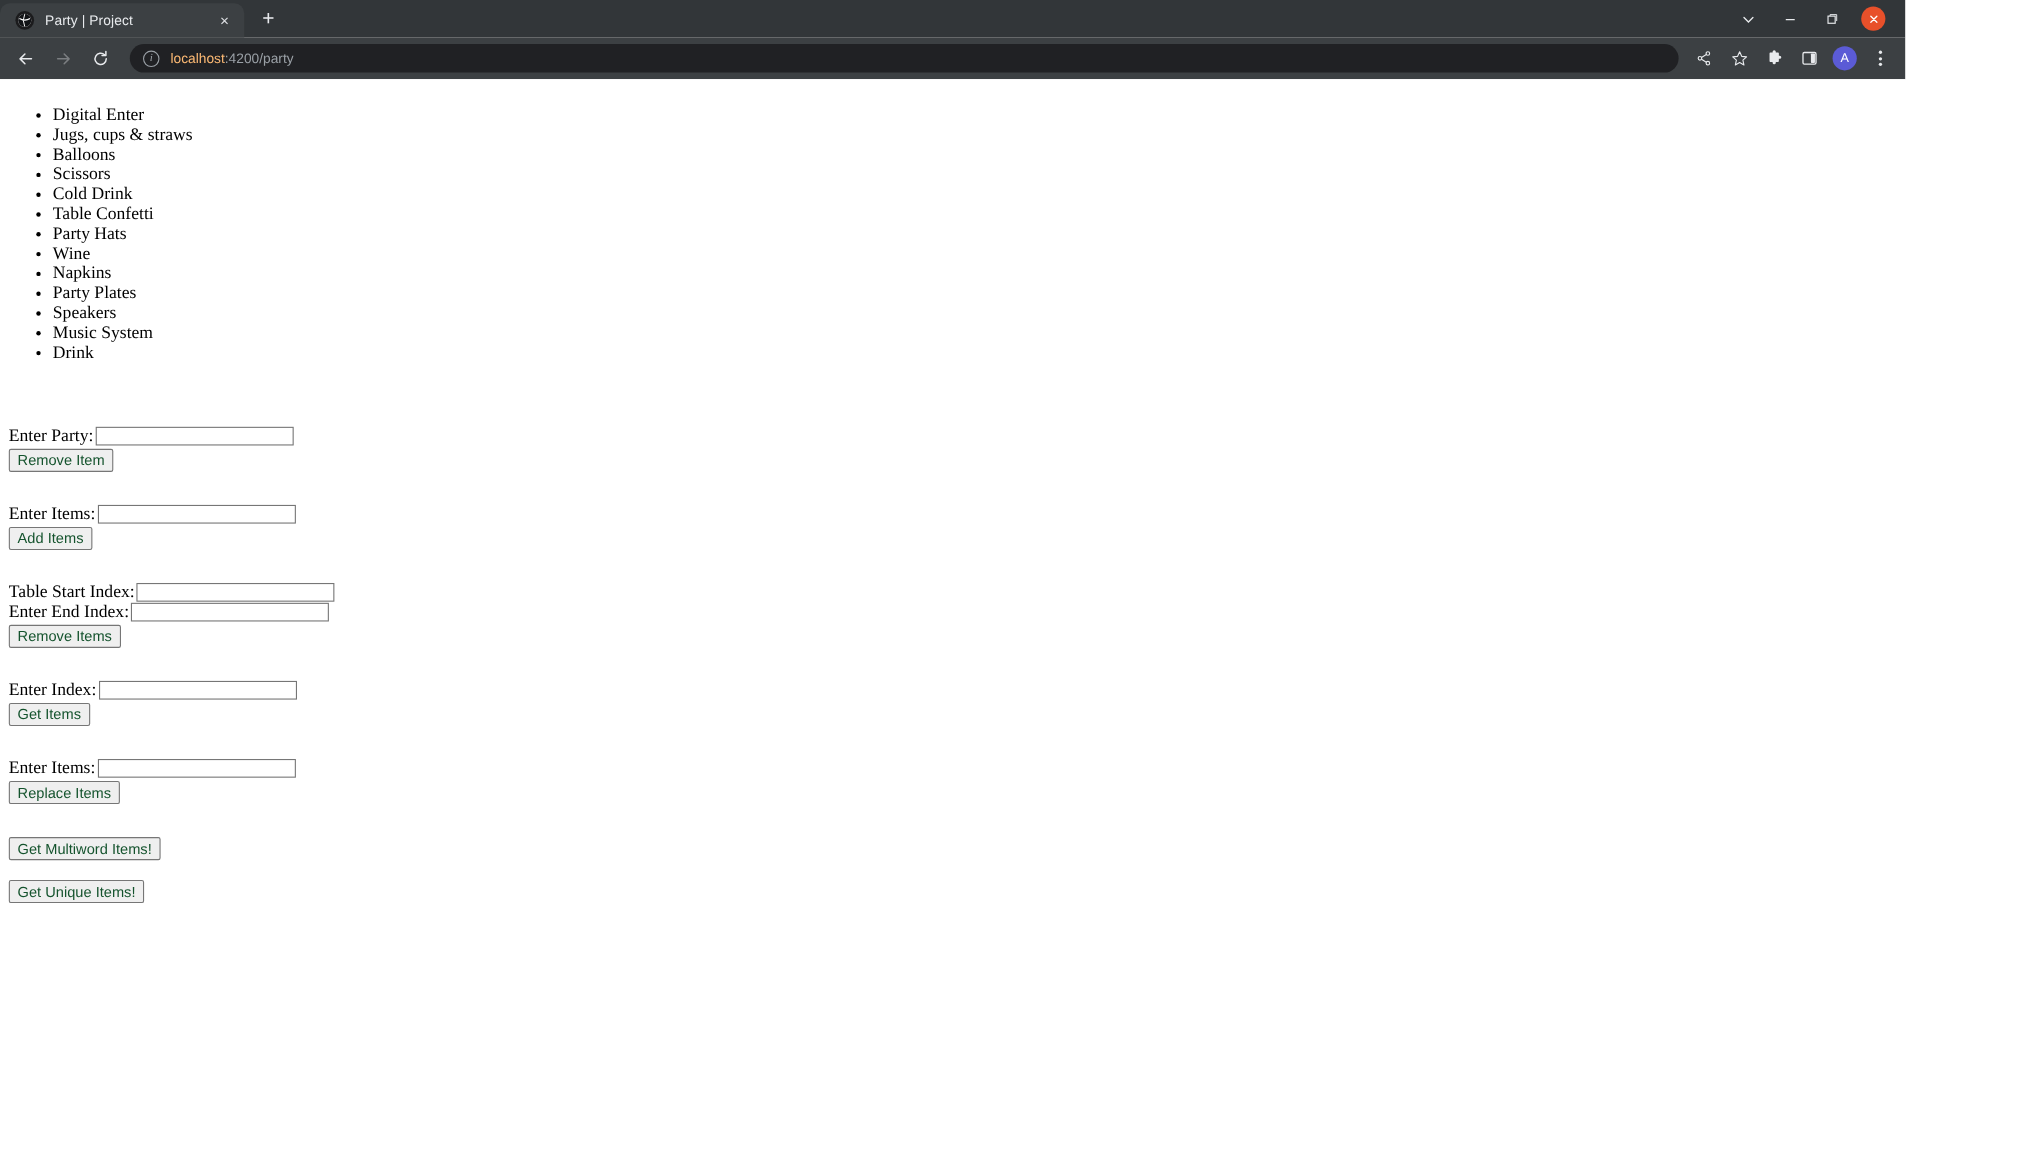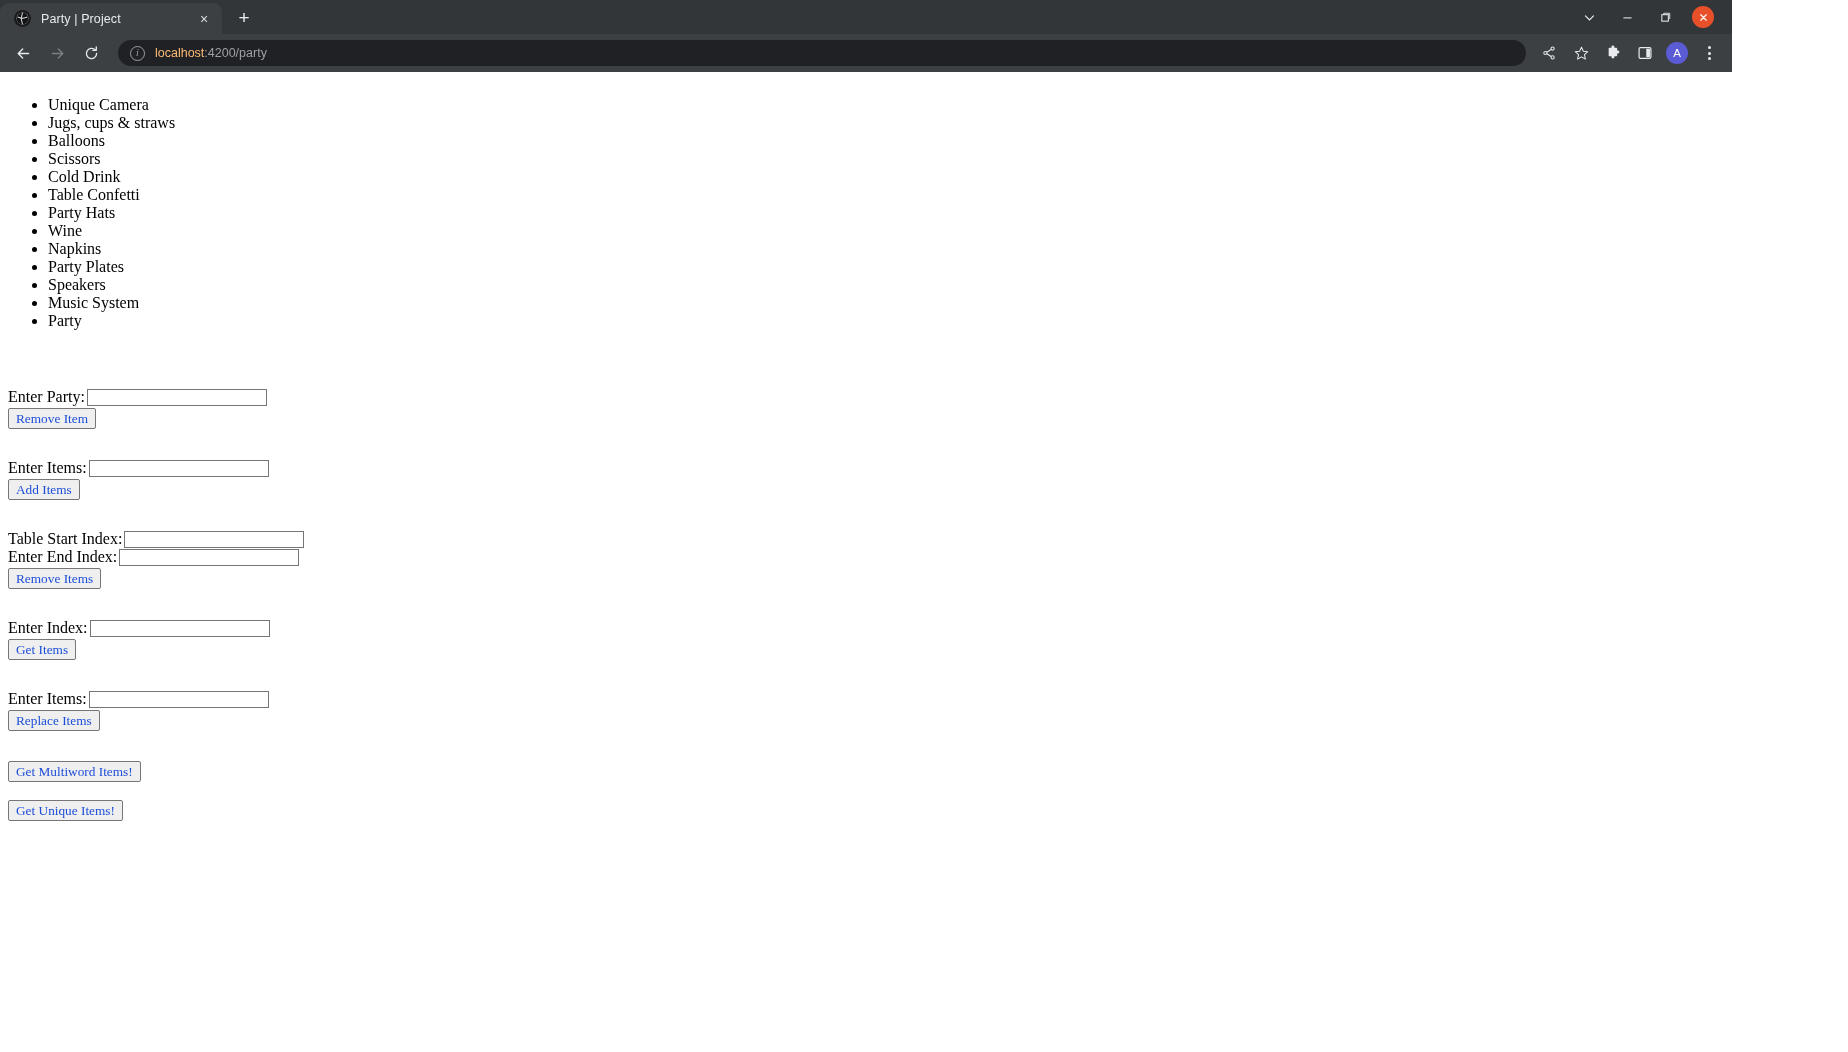--- a/index.html
+++ b/index.html
@@ -265,23 +265,23 @@
     margin: 0 0 0 2px;
     vertical-align: baseline;
     color: #000;
   }
   input.w-item { width: 180px; }
   input.w-items { width: 180px; }
   input.w-index-start { width: 180px; }
   input.w-index-end { width: 180px; }
 
   button.btn {
-    font-family: Liberation Serif, serif;
+    font-family: Liberation Sans, sans-serif;
     font-size: 13.3px;
-    color: #1d4ed8;
+    color: #14532d;
     background: #efefef;
     border: 1px solid #767676;
     border-radius: 2px;
     padding: 1px 7px;
     margin: 0;
     line-height: normal;
     height: 21px;
     box-sizing: border-box;
   }
   .btn-row { margin: 2px 0 0 8px; }
@@ -405,33 +405,33 @@
           <i></i>
         </span>
     </div>
   </div>
 
   <div id="page">
     <div id="page-inner">
 
 
       <ul id="items-list">
-        <li>Unique Camera</li>
+        <li>Digital Enter</li>
         <li>Jugs, cups &amp; straws</li>
         <li>Balloons</li>
         <li>Scissors</li>
         <li>Cold Drink</li>
         <li>Table Confetti</li>
         <li>Party Hats</li>
         <li>Wine</li>
         <li>Napkins</li>
         <li>Party Plates</li>
         <li>Speakers</li>
         <li>Music System</li>
-        <li>Party</li>
+        <li>Drink</li>
       </ul>
 
       <div class="spacer-42"></div>
 
       <div class="form-block">
         <div class="field-row">
           <label>Enter Party:</label><input class="txt w-item" type="text" value="" style="">
         </div>
         <div class="btn-row" style="margin-left:0;">
           <button class="btn">Remove Item</button>

